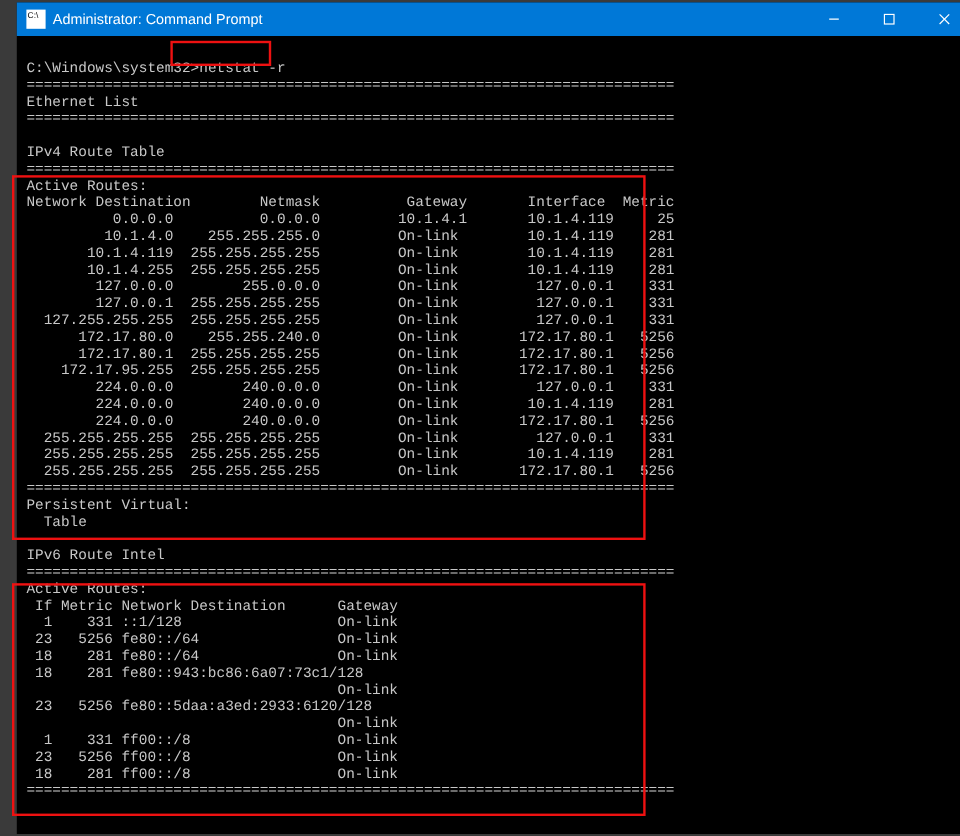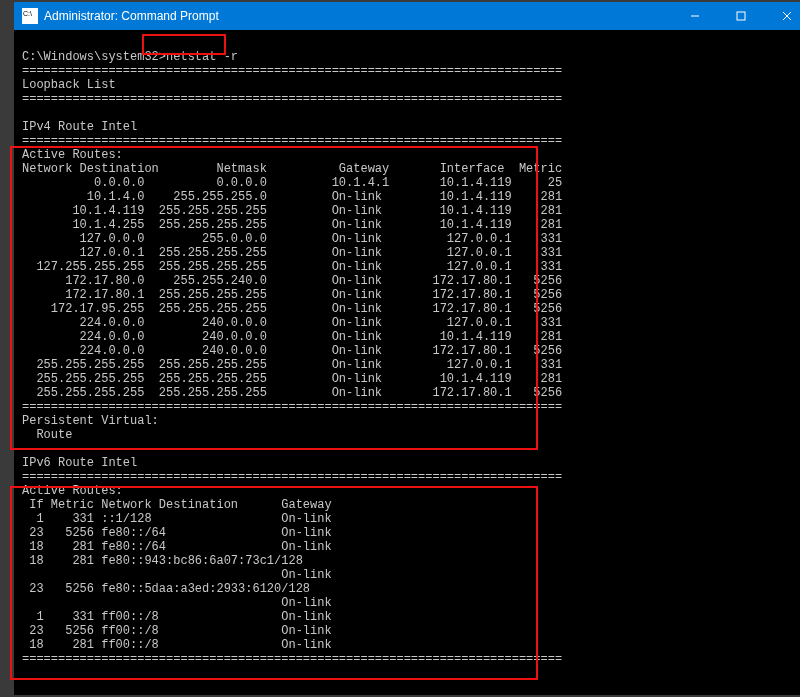--- a/index.html
+++ b/index.html
@@ -101,45 +101,45 @@
             <line x1="1" y1="1" x2="9" y2="9" stroke-width="1"></line>
             <line x1="9" y1="1" x2="1" y2="9" stroke-width="1"></line>
           </svg>
       </div>
     </div>
   </div>
 
   <div class="terminal">
 <span>C:\Windows\system32&gt;</span><span>netstat -r</span>
 <span>===========================================================================</span>
-<span>Loopback List</span>
+<span>Ethernet List</span>
 <span>===========================================================================</span>
 
-<span>IPv4 Route Intel</span>
+<span>IPv4 Route Table</span>
 <span>===========================================================================</span>
 <span>Active Routes:</span>
 <span>Network Destination        Netmask          Gateway       Interface  Metric</span>
 <div id="ipv4-rows">          0.0.0.0          0.0.0.0         10.1.4.1       10.1.4.119     25
          10.1.4.0    255.255.255.0         On-link        10.1.4.119    281
        10.1.4.119  255.255.255.255         On-link        10.1.4.119    281
        10.1.4.255  255.255.255.255         On-link        10.1.4.119    281
         127.0.0.0        255.0.0.0         On-link         127.0.0.1    331
         127.0.0.1  255.255.255.255         On-link         127.0.0.1    331
   127.255.255.255  255.255.255.255         On-link         127.0.0.1    331
       172.17.80.0    255.255.240.0         On-link       172.17.80.1   5256
       172.17.80.1  255.255.255.255         On-link       172.17.80.1   5256
     172.17.95.255  255.255.255.255         On-link       172.17.80.1   5256
         224.0.0.0        240.0.0.0         On-link         127.0.0.1    331
         224.0.0.0        240.0.0.0         On-link        10.1.4.119    281
         224.0.0.0        240.0.0.0         On-link       172.17.80.1   5256
   255.255.255.255  255.255.255.255         On-link         127.0.0.1    331
   255.255.255.255  255.255.255.255         On-link        10.1.4.119    281
   255.255.255.255  255.255.255.255         On-link       172.17.80.1   5256</div><span>===========================================================================</span>
 <span>Persistent Virtual:</span>
-<span>  Route</span>
+<span>  Table</span>
 
 <span>IPv6 Route Intel</span>
 <span>===========================================================================</span>
 <span>Active Routes:</span>
 <span> If Metric Network Destination      Gateway</span>
 <div id="ipv6-rows">  1    331 ::1/128                  On-link
  23   5256 fe80::/64                On-link
  18    281 fe80::/64                On-link
  18    281 fe80::943:bc86:6a07:73c1/128
                                     On-link

